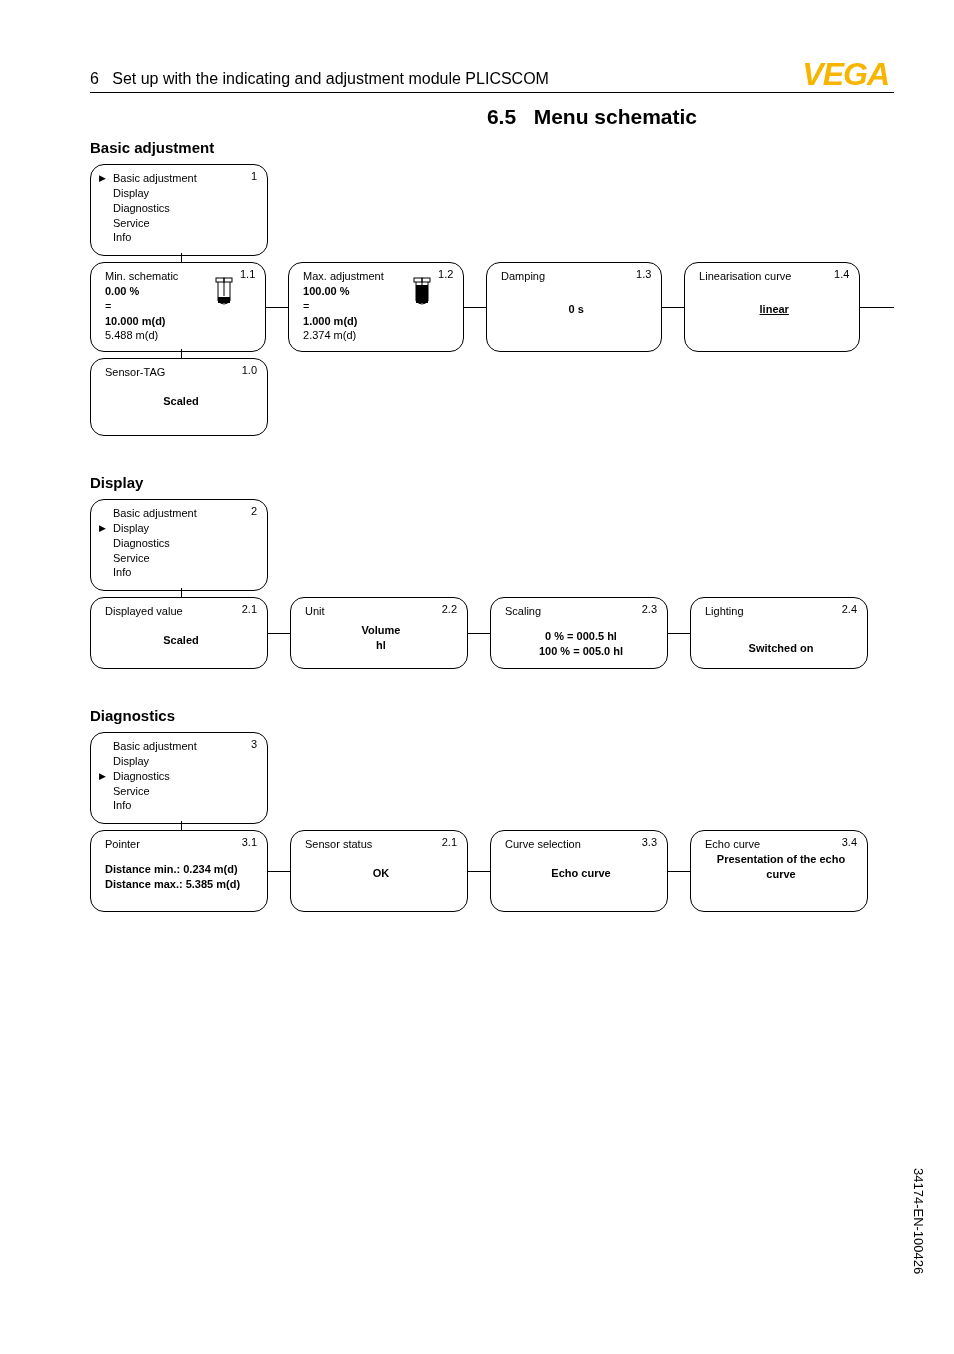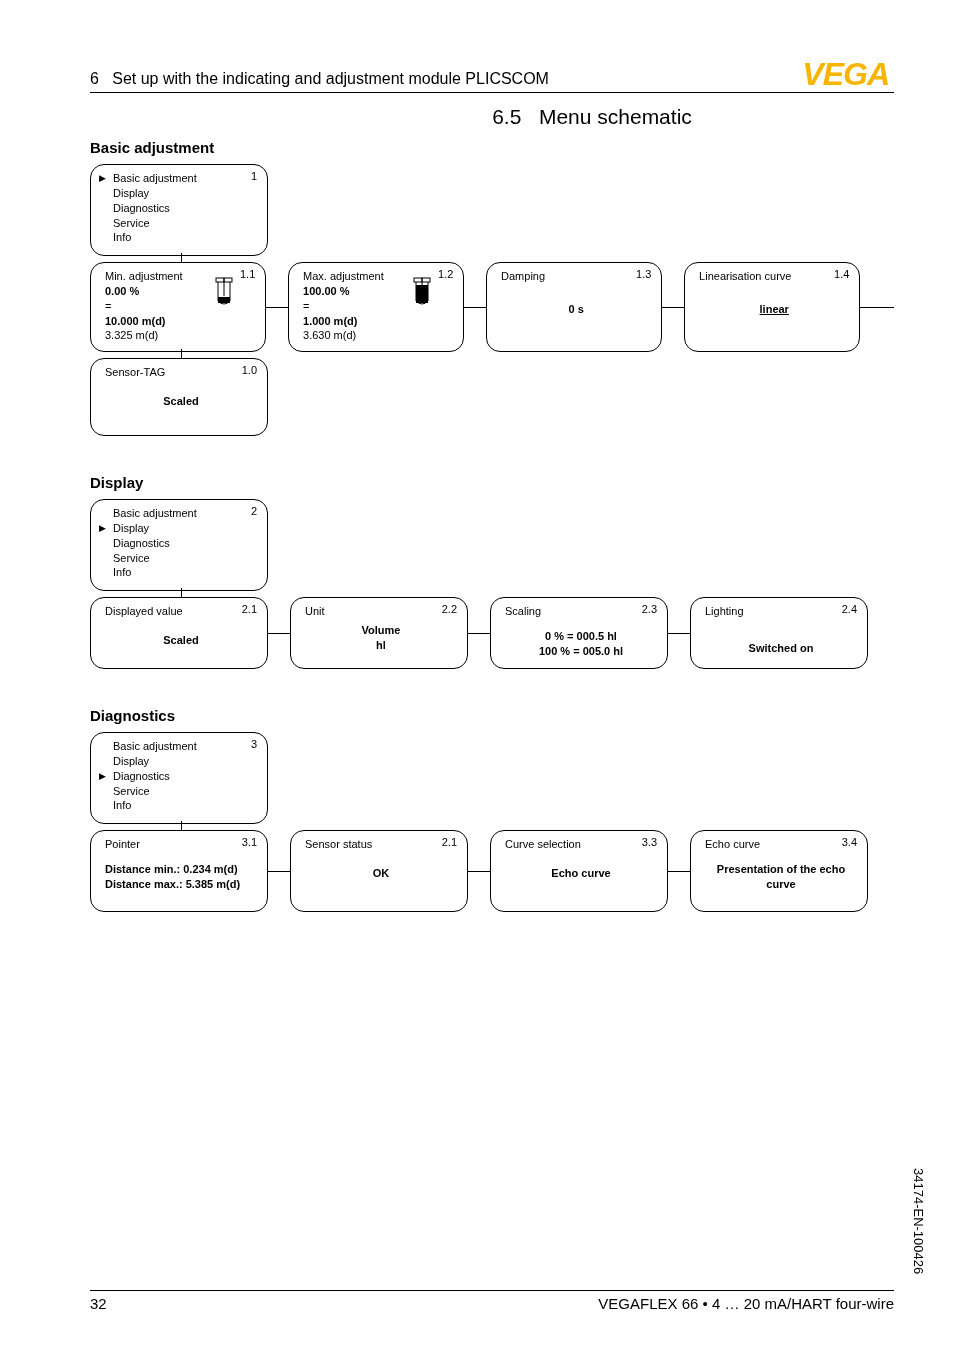--- a/index.html
+++ b/index.html
@@ -39,21 +39,21 @@
   .logo span.l1 {
     color: #f7b500;
     font-weight: 900;
     font-size: 32px;
     font-style: italic;
     letter-spacing: -1px;
     font-family: Arial Black, Arial, sans-serif;
   }
   .section-title {
     font-size: 21px;
-    font-weight: normal;
+    font-weight: bold;
     text-align: center;
     margin: 4px 0 10px 200px;
   }
   .sub-title {
     font-size: 15px;
     font-weight: bold;
     margin: 6px 0 8px 0;
   }
   .row {
     display: flex;
@@ -180,42 +180,42 @@
         <div>Info</div>
       </div>
       <div class="vert-stub-down"></div>
     </div>
   </div>
 
   <div class="row">
     <div class="node" style="min-height:90px;">
       <div class="vert-stub-up"></div>
       <span class="num">1.1</span>
-      <div>Min. adjustment</div>
+      <div>Min. schematic</div>
       <div class="bold">0.00 %</div>
       <div>=</div>
       <div class="bold">10.000 m(d)</div>
-      <div>3.325 m(d)</div>
+      <div>5.488 m(d)</div>
       <svg class="tank-icon" viewBox="0 0 18 28">
         <rect x="1" y="1" width="8" height="4" fill="none" stroke="#000"></rect>
         <rect x="9" y="1" width="8" height="4" fill="none" stroke="#000"></rect>
         <path d="M3 5 L3 24 Q9 30 15 24 L15 5" fill="none" stroke="#000"></path>
         <rect x="3" y="20" width="12" height="6" fill="#000"></rect>
         <line x1="9" y1="5" x2="9" y2="19" stroke="#000"></line>
       </svg>
       <div class="vert-stub-down"></div>
     </div>
     <div class="conn-h"></div>
     <div class="node" style="min-height:90px;">
       <span class="num">1.2</span>
       <div>Max. adjustment</div>
       <div class="bold">100.00 %</div>
       <div>=</div>
       <div class="bold">1.000 m(d)</div>
-      <div>3.630 m(d)</div>
+      <div>2.374 m(d)</div>
       <svg class="tank-icon" viewBox="0 0 18 28">
         <rect x="1" y="1" width="8" height="4" fill="none" stroke="#000"></rect>
         <rect x="9" y="1" width="8" height="4" fill="none" stroke="#000"></rect>
         <path d="M3 5 L3 24 Q9 30 15 24 L15 5" fill="none" stroke="#000"></path>
         <rect x="3" y="8" width="12" height="18" fill="#000"></rect>
         <line x1="9" y1="5" x2="9" y2="8" stroke="#000"></line>
       </svg>
     </div>
     <div class="conn-h"></div>
     <div class="node" style="min-height:90px;">
@@ -324,24 +324,20 @@
     <div class="conn-h"></div>
     <div class="node" style="min-height:82px;">
       <span class="num">3.3</span>
       <div>Curve selection</div>
       <div class="bold center" style="margin-top:14px;">Echo curve</div>
     </div>
     <div class="conn-h"></div>
     <div class="node" style="min-height:82px;">
       <span class="num">3.4</span>
       <div>Echo curve</div>
-      <div class="bold center" style="margin-top:10px;">Presentation of the echo curve</div>
+      <div class="bold center" style="">Presentation of the echo curve</div>
     </div>
   </div>
 
   <div class="side-code">34174-EN-100426</div>
 
-  <div class="footer">
-    <span>32</span>
-    <span>VEGAFLEX 66 • 4 … 20 mA/HART four-wire</span>
-  </div>
 
 </div>
 
 </body></html>

